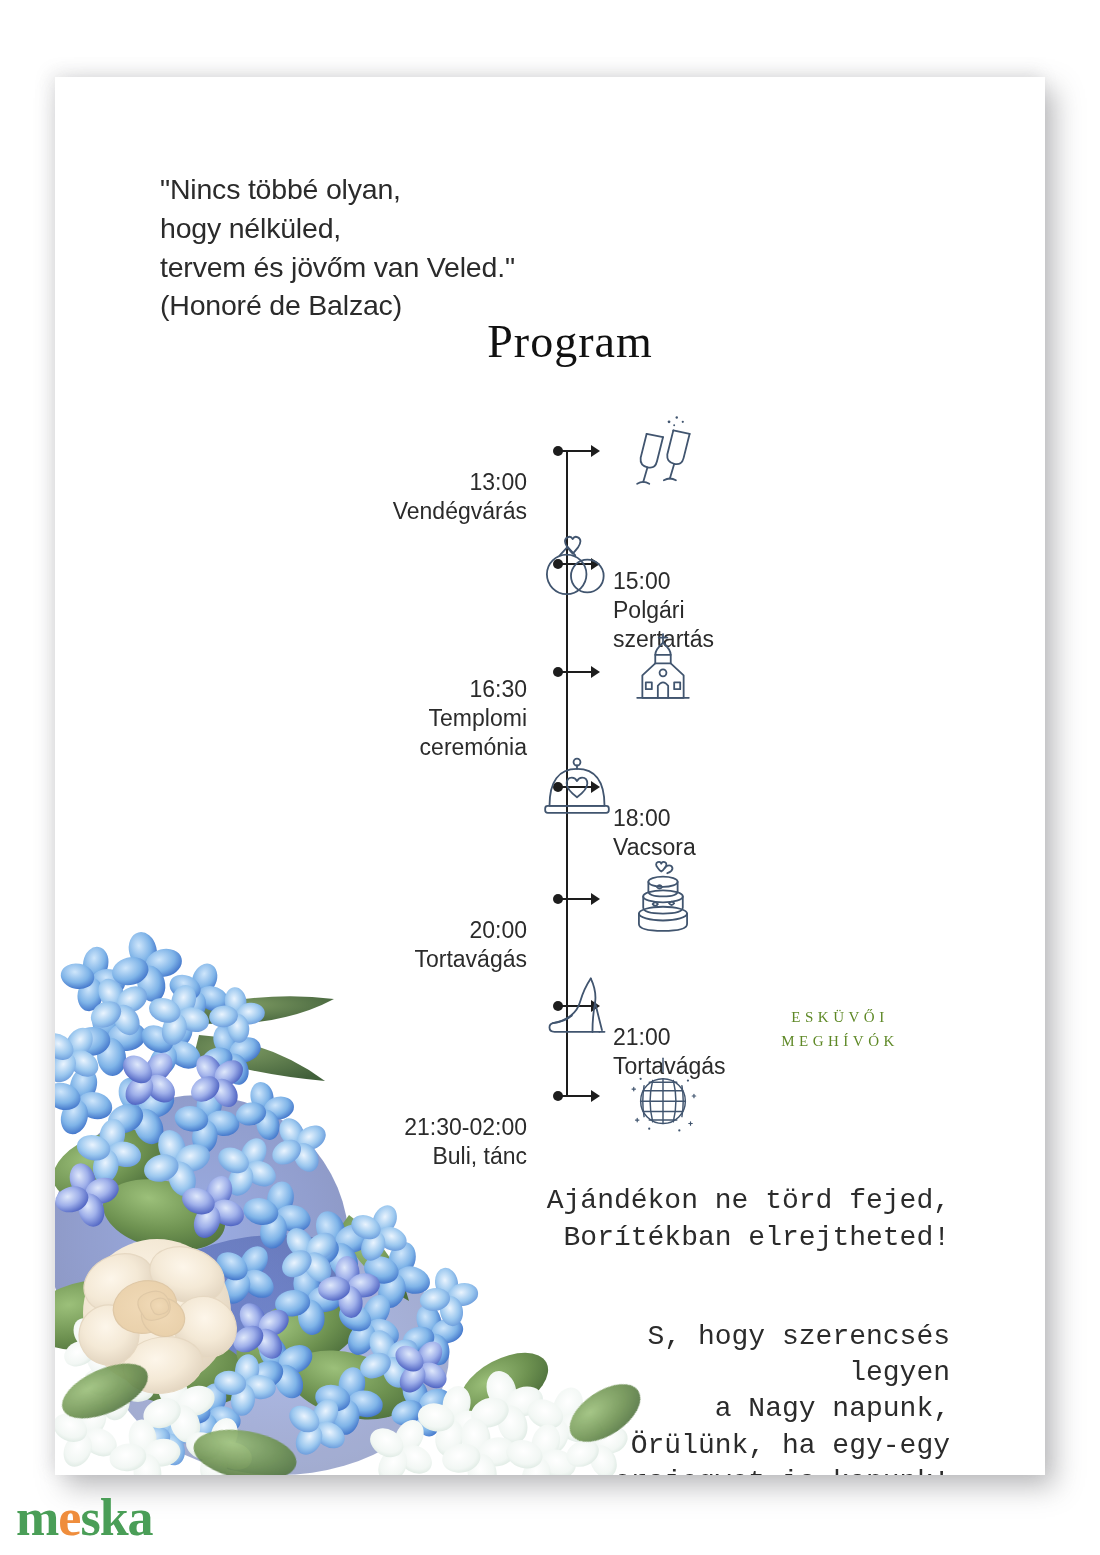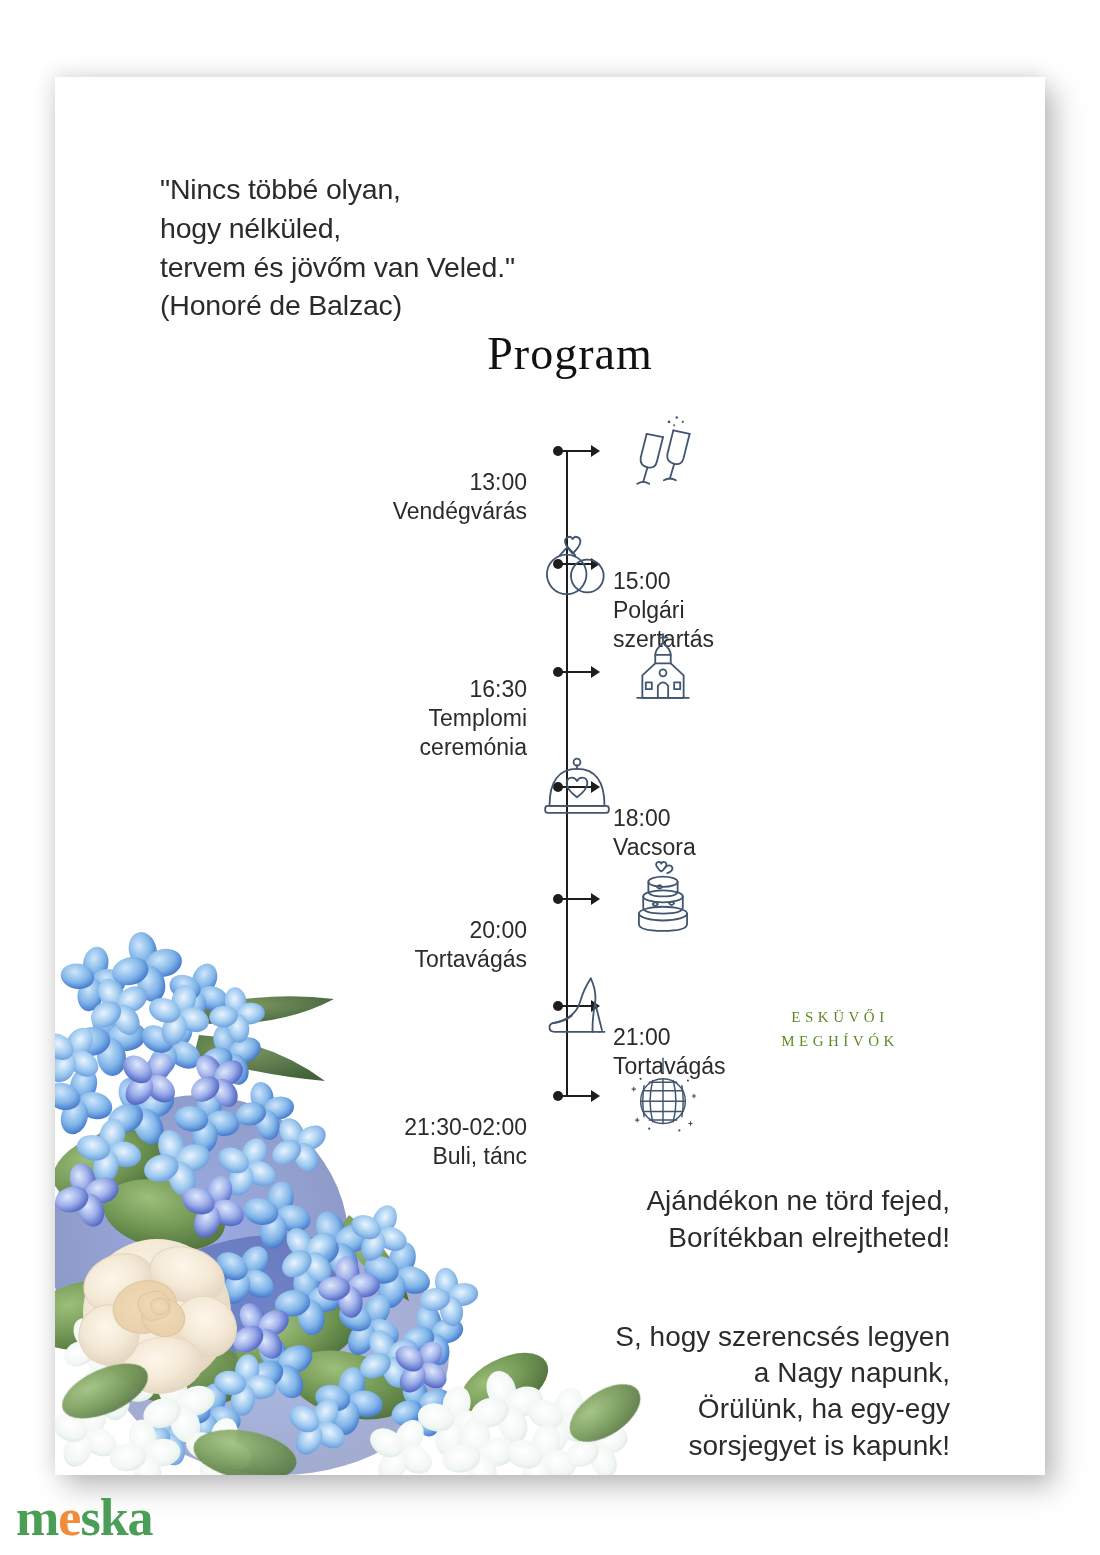--- a/index.html
+++ b/index.html
@@ -37,21 +37,21 @@
     font-weight: 400;
     letter-spacing: -0.2px;
     white-space: pre-line;
   }
 
   
   #program-title {
     position: absolute;
     left: 0;
     right: 0;
-    top: 250px;
+    top: 238px;
     text-align: center;
     font-family: "Liberation Serif", serif;
     font-size: 46px;
     color: #111111;
     letter-spacing: 1px;
     padding-left: 40px;
   }
 
   
   #timeline {
@@ -158,20 +158,21 @@
   #verse-block {
     position: absolute;
     right: 95px;
     top: 1070px;
     width: 420px;
     text-align: right;
     font-size: 28px;
     line-height: 1.30;
     color: #2b2b2b;
     white-space: pre-line;
+    font-family: Liberation Mono, monospace;
   }
   #verse-2 { margin-top: 26px; }
 
   
   #floral {
     position: absolute;
     left: -6px;
     bottom: 0;
     width: 620px;
     height: 560px;

